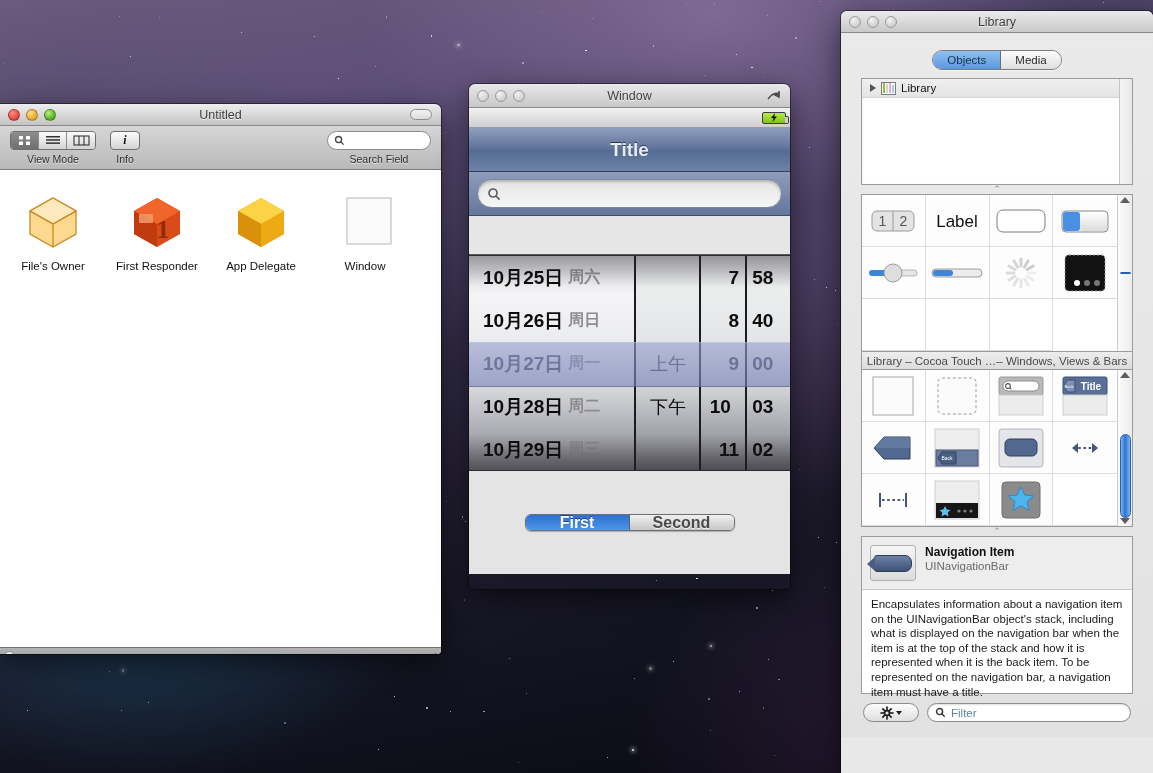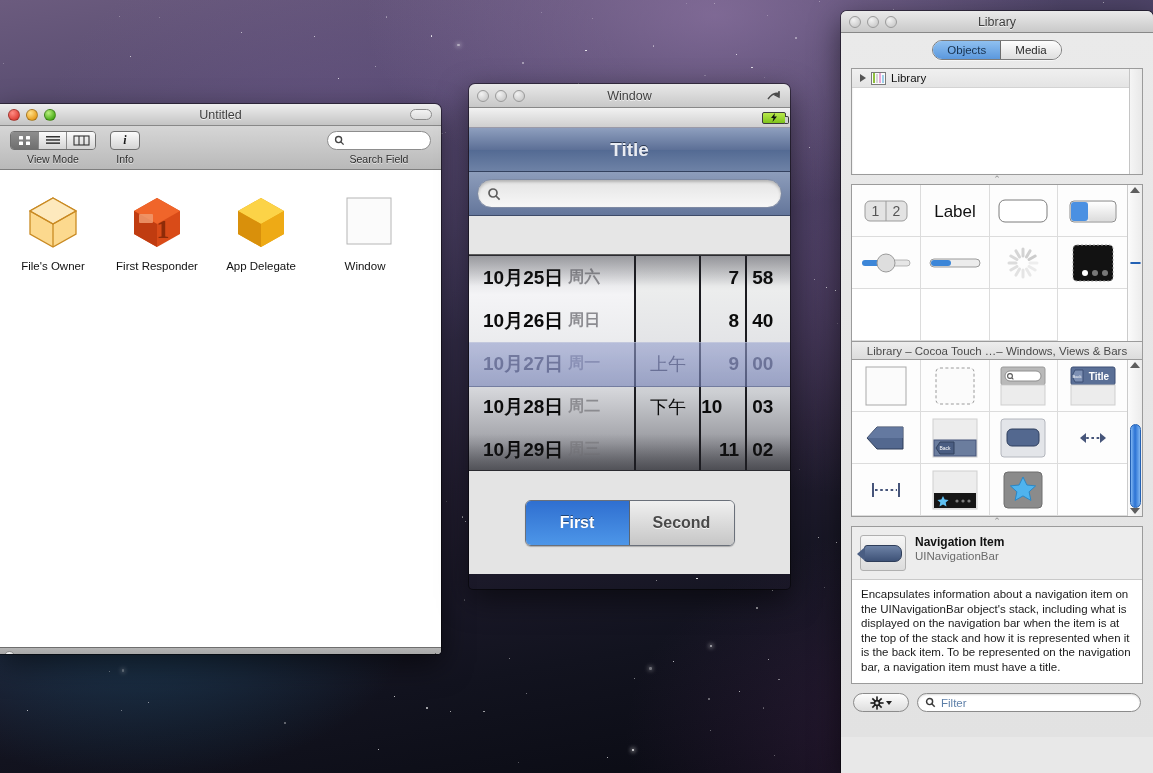--- a/index.html
+++ b/index.html
@@ -100,33 +100,33 @@
   .pk-shade-t { position:absolute; left:0; right:0; top:0; height:30px;
       background:linear-gradient(rgba(40,40,46,.32),rgba(40,40,46,0)); pointer-events:none; }
   .pk-shade-b { position:absolute; left:0; right:0; bottom:0; height:36px;
       background:linear-gradient(rgba(40,40,46,0),rgba(30,30,36,.42)); pointer-events:none; }
   .d-date { font-size:19px; }
   .d-wk { font-size:16px; color:#8b8b90; margin-left:5px; }
   .ampm { font-size:18px; }
   .hr, .mn { font-size:19px; }
 
   .lowerpane { height:103px; background:#e4e4e4; display:flex; align-items:center; justify-content:center; }
-  .segctl { display:flex; height:46px; border:1px solid #6a707a; border-radius:6px; overflow:hidden;
+  .segctl { display:flex; height:17px; border:1px solid #6a707a; border-radius:6px; overflow:hidden;
             box-shadow:0 1px 1px rgba(0,0,0,.25); }
   .segctl div { display:flex; align-items:center; justify-content:center; font-size:16px; font-weight:bold; }
   .segctl .on { width:104px; background:linear-gradient(#2f6fd0,#4d96e8);
       color:#fff; text-shadow:0 -1px 0 rgba(0,0,0,.45); border-right:1px solid #5a6572; }
   .segctl .off { width:104px; background:linear-gradient(#f0f0f0,#c6c6c6); color:#4a4a4a;
       text-shadow:0 1px 0 rgba(255,255,255,.8); }
 
   
   #libwin { left:841px; top:11px; width:312px; height:762px; border-radius:6px 6px 0 0;
             background:#e8e8e8; }
   #libwin .titlebar { height:22px; background:linear-gradient(#eaeaea,#c9c9c9); }
-  .libbody { padding:0; background:linear-gradient(#eaeaea,#e2e2e2); height:704px; }
+  .libbody { padding:10px; background:linear-gradient(#eaeaea,#e2e2e2); height:704px; }
   .tabrow { display:flex; justify-content:center; padding:7px 0 8px; }
   .tabs { display:flex; height:20px; border:1px solid #7b7b7b; border-radius:10px; overflow:hidden;
           box-shadow:0 1px 0 rgba(255,255,255,.6); }
   .tabs div { padding:0 14px; font-size:11.5px; display:flex; align-items:center; }
   .tabs .on { background:linear-gradient(#8fc0f0,#5b98dd); color:#16304d; border-right:1px solid #6d6d6d; }
   .tabs .off { background:linear-gradient(#fdfdfd,#dedede); color:#2b2b2b; }
   .outline { margin:0 10px; height:107px; background:#fff; border:1px solid #9b9b9b;
              box-shadow:inset 0 1px 2px rgba(0,0,0,.18); display:flex; }
   .otree { flex:1; }
   .orow { height:19px; display:flex; align-items:center; padding-left:8px; gap:5px;
@@ -639,21 +639,21 @@
         <div class="pk-rows" id="col-hour">
             <div class="pk-row" style="justify-content: flex-end; padding: 0px 6px 0px 0px;">
               <span class="hr">7</span>
             </div>
             <div class="pk-row" style="justify-content: flex-end; padding: 0px 6px 0px 0px;">
               <span class="hr">8</span>
             </div>
             <div class="pk-row" style="justify-content: flex-end; padding: 0px 6px 0px 0px; color: rgb(62, 62, 82);">
               <span class="hr">9</span>
             </div>
-            <div class="pk-row" style="justify-content: flex-start; padding: 0px 6px 0px 0px;">
+            <div class="pk-row" style="justify-content: center; padding: 0px 6px 0px 0px;">
               <span class="hr">10</span>
             </div>
             <div class="pk-row" style="justify-content: flex-end; padding: 0px 6px 0px 0px;">
               <span class="hr">11</span>
             </div>
           </div>
       </div>
       <div class="pk-div"></div>
       <div class="pk-col dark" style="width:43px;">
         <div class="pk-rows" id="col-min">

